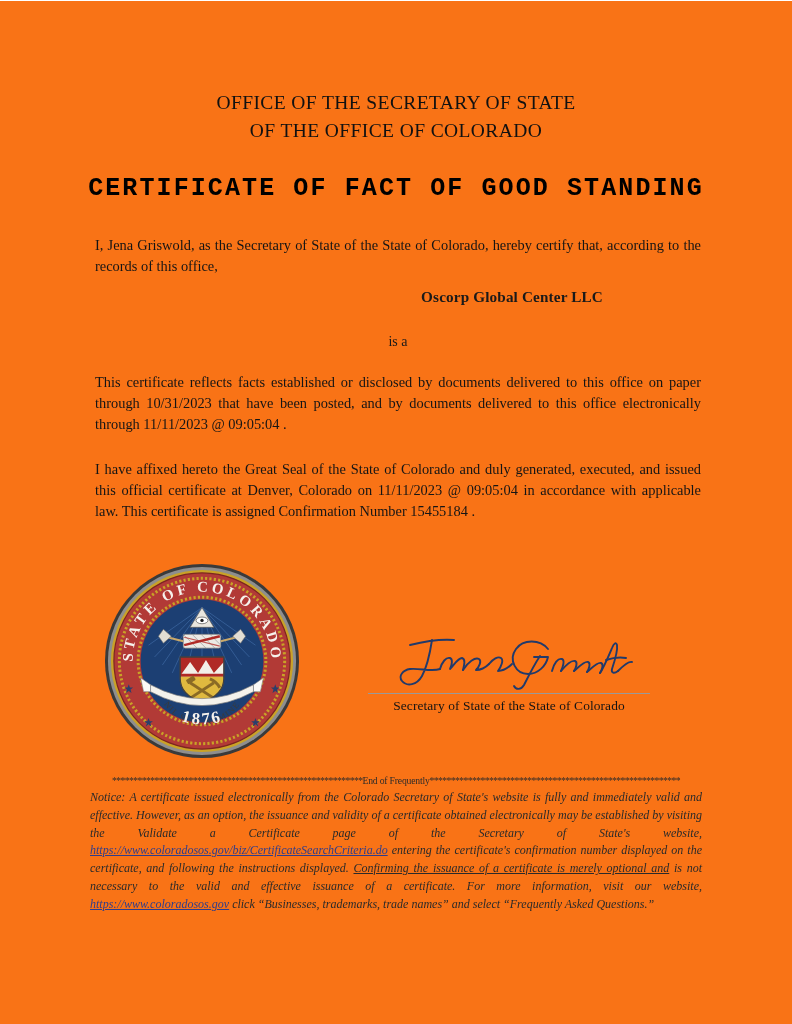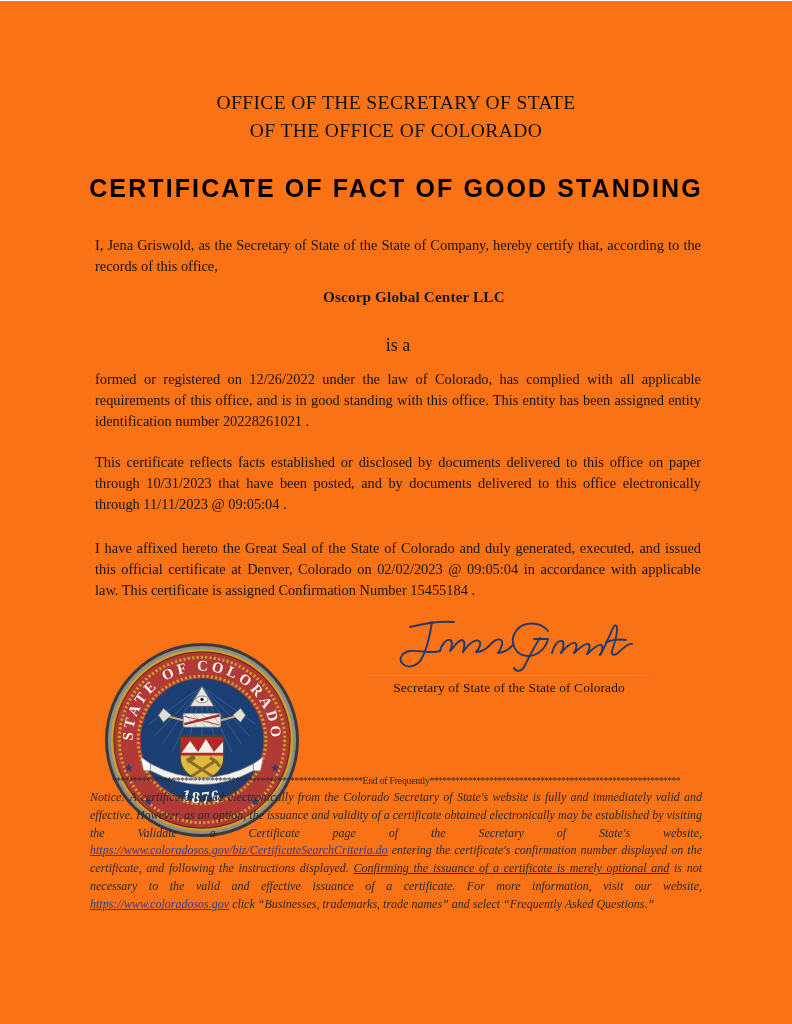--- a/index.html
+++ b/index.html
@@ -29,21 +29,21 @@
     font-size: 19.5px;
     line-height: 1.42;
     letter-spacing: 0.4px;
     color: #111;
   }
   .office-header .line { display: block; white-space: nowrap; }
 
   .cert-title {
     text-align: center;
     margin-top: 30px;
-    font-family: Liberation Sans, sans-serif;
+    font-family: Liberation Mono, monospace;
     font-weight: bold;
     font-size: 25px;
     letter-spacing: 2.1px;
     color: #000;
     white-space: nowrap;
   }
 
   
   .body-wrap {
     margin: 0 auto;
@@ -53,30 +53,30 @@
   }
   .para {
     text-align: justify;
     font-size: 14.4px;
     line-height: 1.45;
     color: #151515;
     margin: 0;
   }
   .p-intro { margin-top: 32px; }
   .entity-name {
-    text-align: left;
+    text-align: center;
     font-weight: bold;
     font-size: 15.2px;
     margin-top: 11px;
     padding-left: 228px;
     letter-spacing: 0.15px;
   }
   .centered-line {
     text-align: center;
-    font-size: 18px;
+    font-size: 14px;
     line-height: 1.45;
   }
   .is-a { margin-top: 26px; }
   .entity-type { margin-top: 9px; font-size: 15px; }
 
   .p-formed { margin-top: 11px; }
   .p-reflects { margin-top: 20px; }
   .p-affixed { margin-top: 24px; }
 
   
@@ -91,21 +91,21 @@
     top: 6px;
     width: 198px;
     height: 198px;
   }
   .seal svg { display: block; width: 198px; height: 198px; }
 
   
   .sig-block {
     position: absolute;
     left: 368px;
-    top: 610px;
+    top: 628px;
     width: 282px;
     text-align: center;
   }
   .sig-svg { display: block; margin: 0 auto; }
   .sig-rule {
     border: 0;
     border-top: 1px solid #9a9a9a;
     margin: 2px 0 0 0;
     width: 282px;
   }
@@ -157,31 +157,30 @@
 
   <div class="office-header">
     <span class="line">OFFICE OF THE SECRETARY OF STATE</span>
     <span class="line">OF THE OFFICE OF COLORADO</span>
   </div>
 
   <div class="cert-title">CERTIFICATE OF FACT OF GOOD STANDING</div>
 
   <div class="body-wrap">
 
-    <p class="para p-intro">I, Jena Griswold, as the Secretary of State of the State of Company, hereby certify that, according to the records of this office,</p>
+    <p class="para p-intro">I, Jena Griswold, as the Secretary of State of the State of Colorado, hereby certify that, according to the records of this office,</p>
 
     <div class="entity-name">Oscorp Global Center LLC</div>
 
     <div class="centered-line is-a">is a</div>
 
-    <p class="para p-formed">formed or registered on 12/26/2022   under the law of Colorado, has complied with all applicable requirements of this office, and is in good standing with this office.  This entity has been assigned entity identification number 20228261021 .</p>
 
     <p class="para p-reflects">This certificate reflects facts established or disclosed by documents delivered to this office on paper through 10/31/2023  that have been posted, and by documents delivered to this office electronically through 11/11/2023  @  09:05:04 .</p>
 
-    <p class="para p-affixed">I have affixed hereto the Great Seal of the State of Colorado and duly generated, executed, and issued this official certificate at Denver, Colorado on 02/02/2023  @  09:05:04  in accordance with applicable law.  This certificate is assigned Confirmation Number 15455184      .</p>
+    <p class="para p-affixed">I have affixed hereto the Great Seal of the State of Colorado and duly generated, executed, and issued this official certificate at Denver, Colorado on 11/11/2023  @  09:05:04  in accordance with applicable law.  This certificate is assigned Confirmation Number 15455184      .</p>
   </div>
 
   <div class="seal-area">
     <div class="seal">
       <svg viewBox="0 0 200 200" xmlns="http://www.w3.org/2000/svg">
         <defs>
           <path id="arcTop" d="M 30,100 A 70,70 0 0 1 170,100" fill="none"></path>
           <path id="arcBot" d="M 36,100 A 64,64 0 0 0 164,100" fill="none"></path>
           <path id="arcMotto" d="M 55,128 A 46,46 0 0 0 145,128" fill="none"></path>
         </defs>

